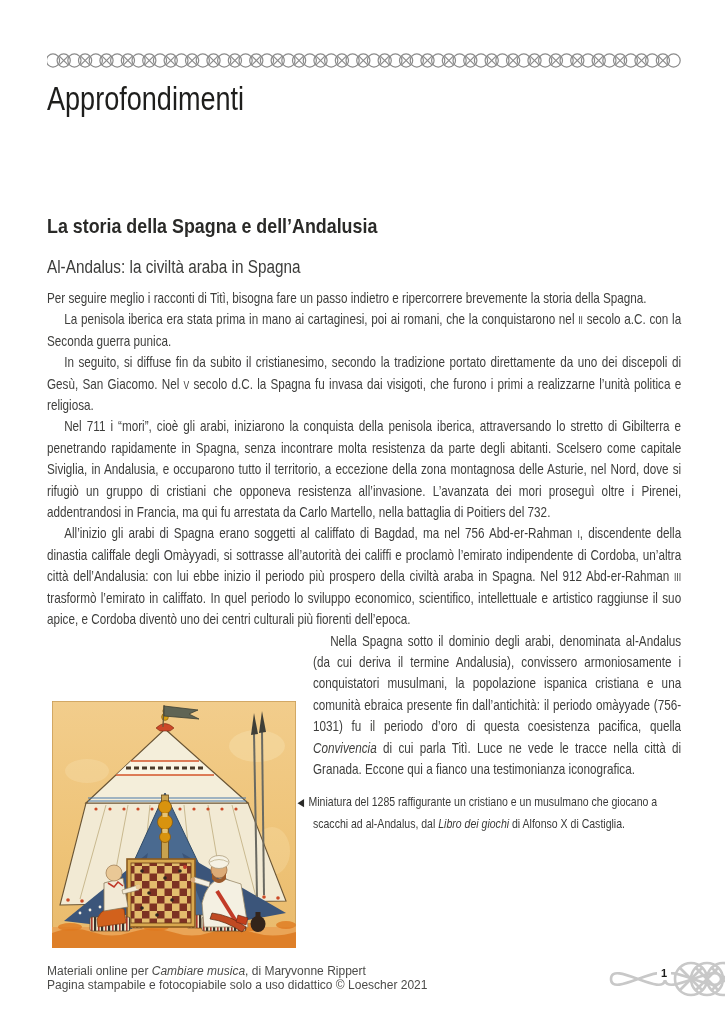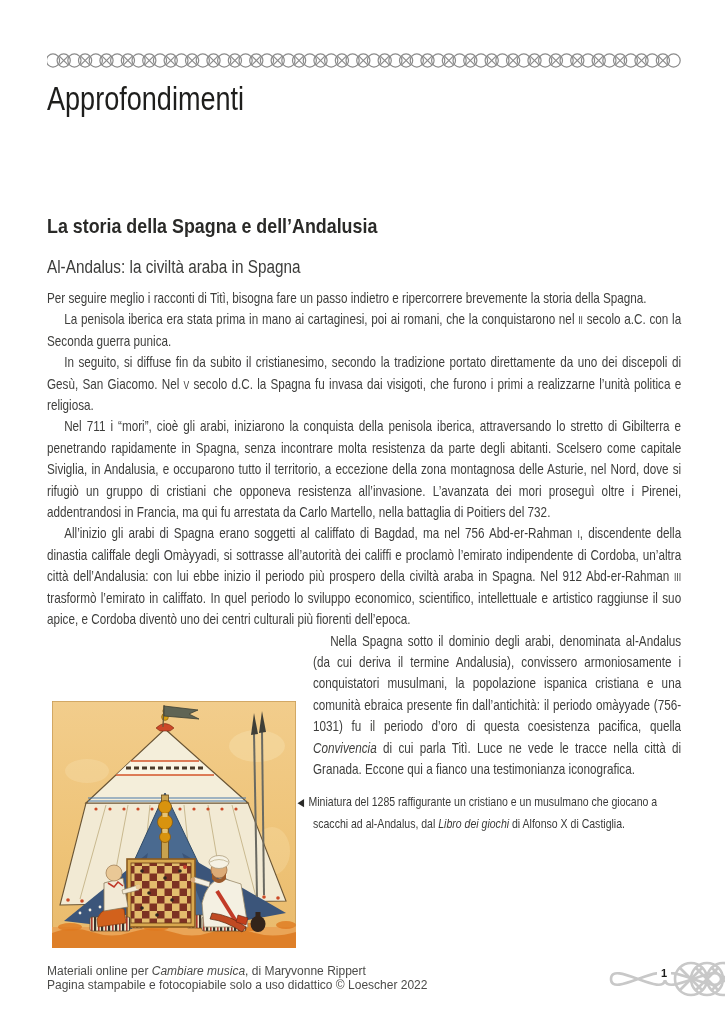--- a/index.html
+++ b/index.html
@@ -341,21 +341,21 @@
     <path d="M202,12 L199,34 L206,33 Z" fill="#3f3f38"></path>
     <path d="M210,10 L207,32 L214,31 Z" fill="#3f3f38"></path>
 
     <path d="M186,214 l10,3 l-2,7 l-10,-3 Z" fill="#c33f1c" stroke="#6a2210" stroke-width="0.6"></path>
     <ellipse cx="206" cy="223" rx="7.5" ry="8" fill="#33241a"></ellipse>
     <rect x="203.5" y="211" width="5" height="6" fill="#33241a"></rect>
   </svg>
 
   <div class="footer">
     <p><span>Materiali online per </span><span class="i">Cambiare musica</span><span>, di Maryvonne Rippert</span></p>
-    <p>Pagina stampabile e fotocopiabile solo a uso didattico © Loescher 2022</p>
+    <p>Pagina stampabile e fotocopiabile solo a uso didattico © Loescher 2021</p>
   </div>
 
   <svg id="chain-bottom" class="chain-bottom" width="130" height="58" viewBox="0 0 130 58">
     <g fill="none" stroke="#c8c8c8" stroke-width="2.6" stroke-linecap="round">
       <path d="M8,29 C8,9 62,49 62,29 C62,9 8,49 8,29 Z"></path>
       <path d="M62,29 C62,9 118,49 118,29 C118,9 62,49 62,29 Z"></path>
       <circle cx="88" cy="29" r="16"></circle>
       <circle cx="104" cy="29" r="16"></circle>
       <circle cx="120" cy="29" r="16"></circle>
       <line x1="77" y1="18" x2="99" y2="40"></line>

